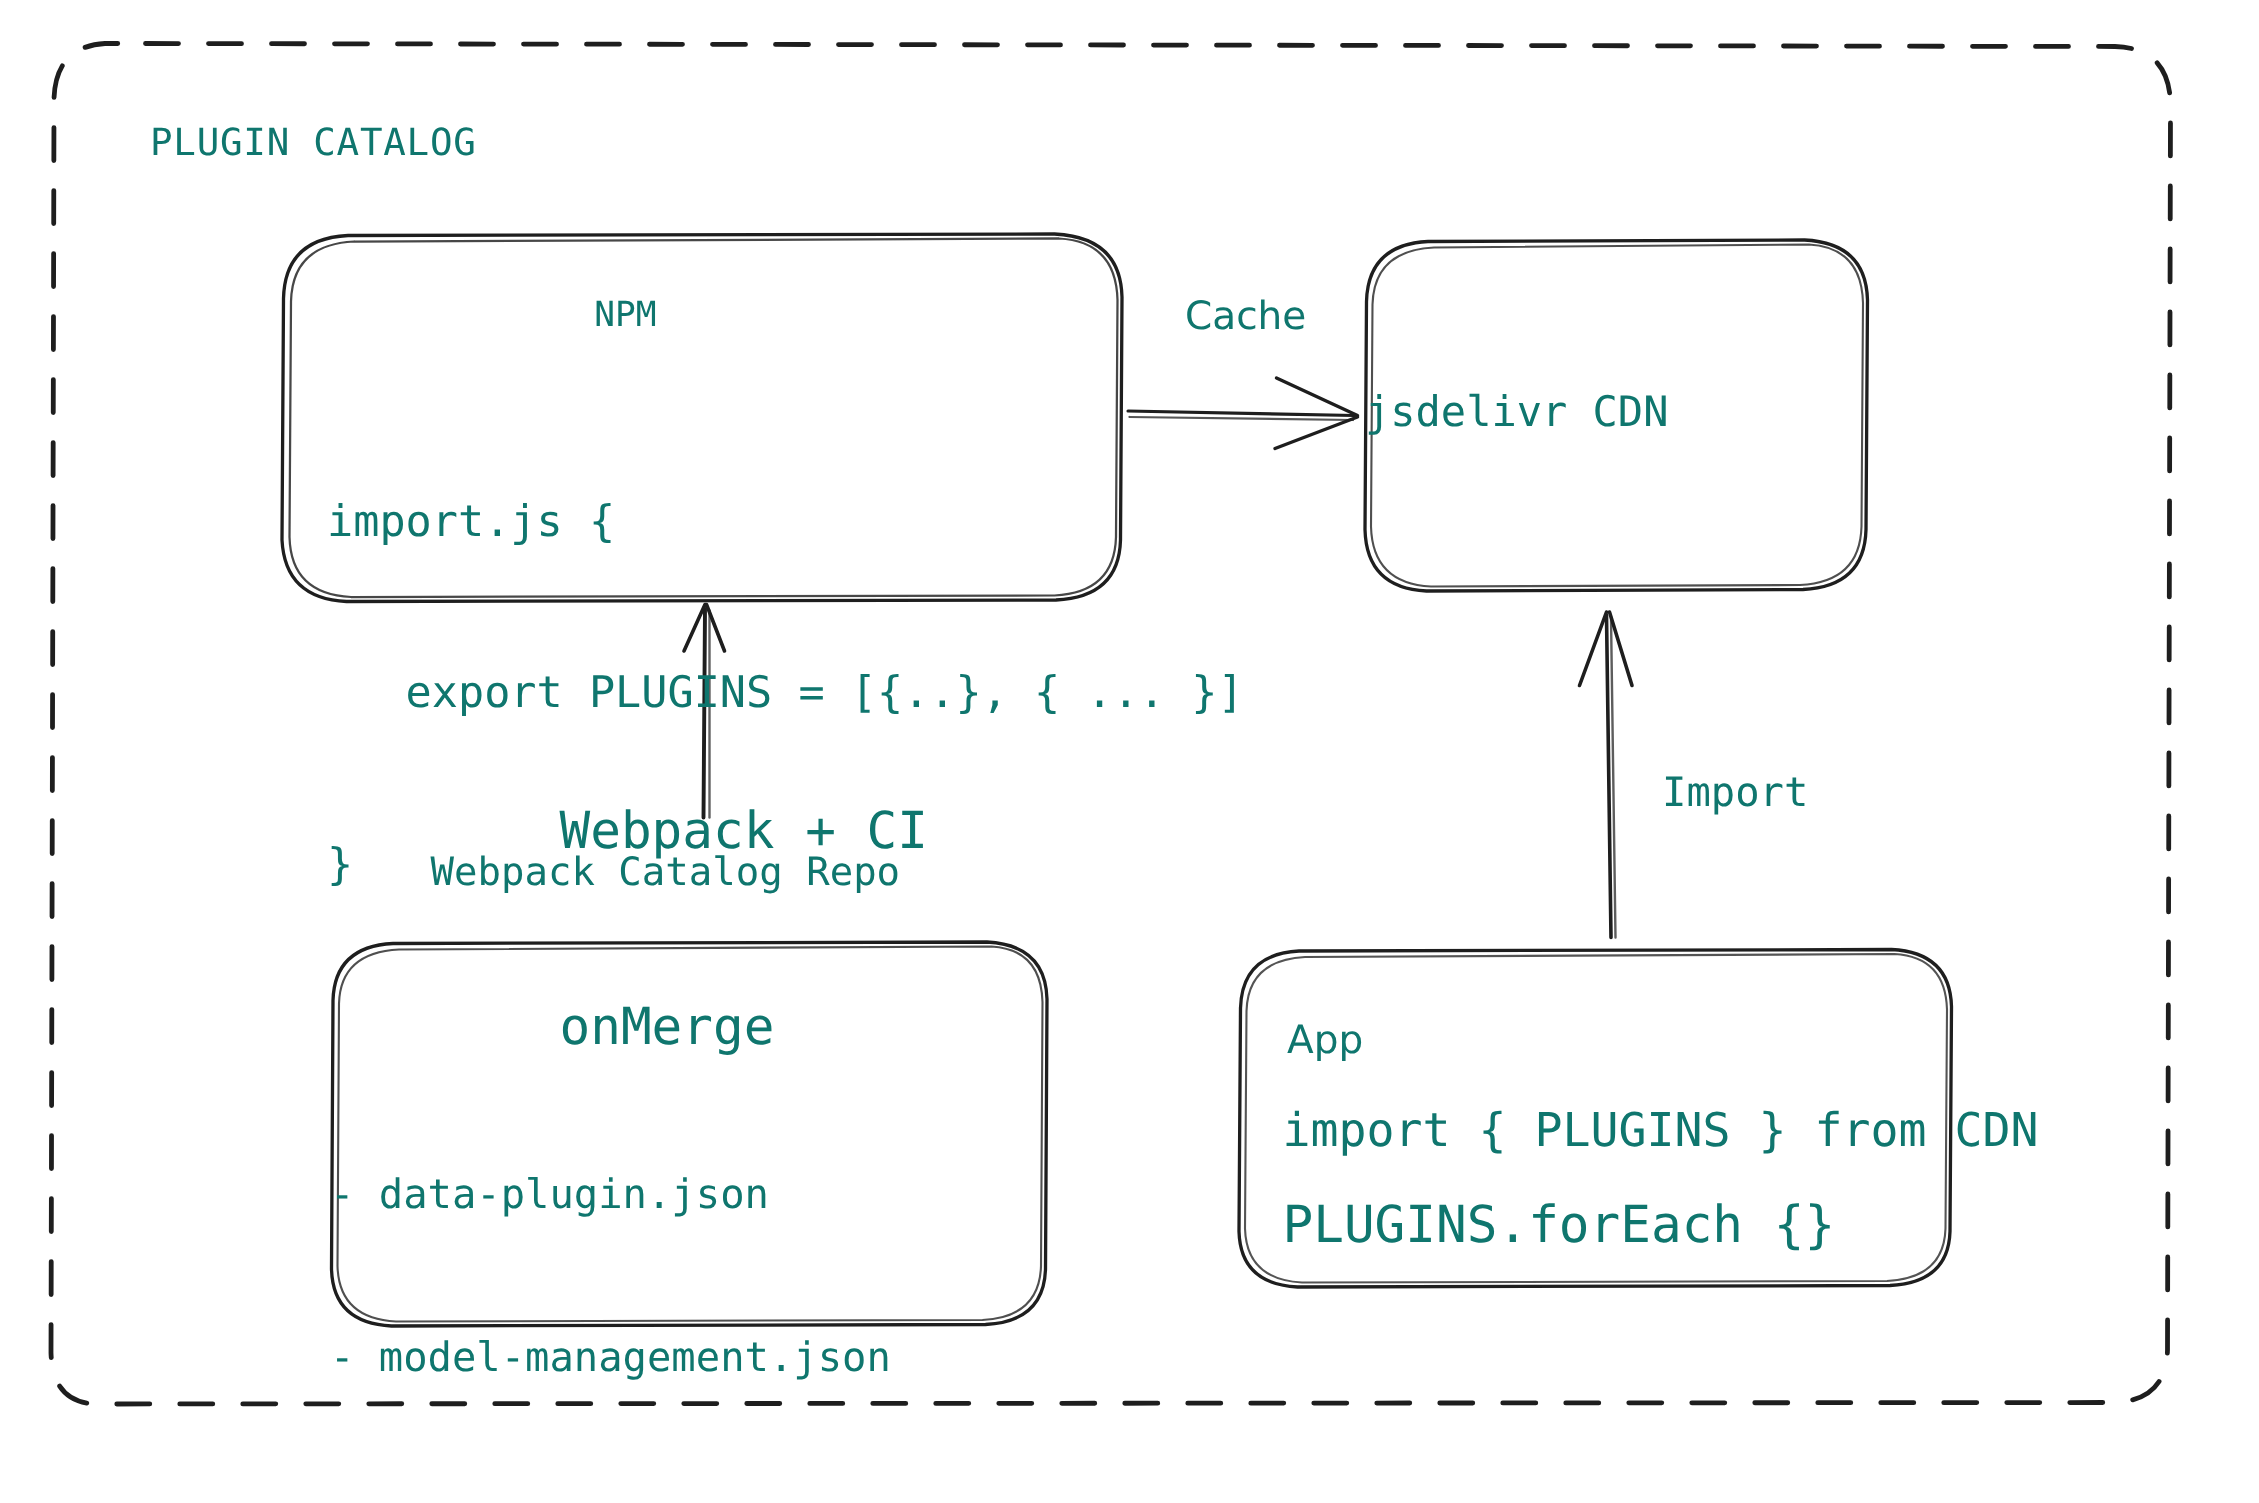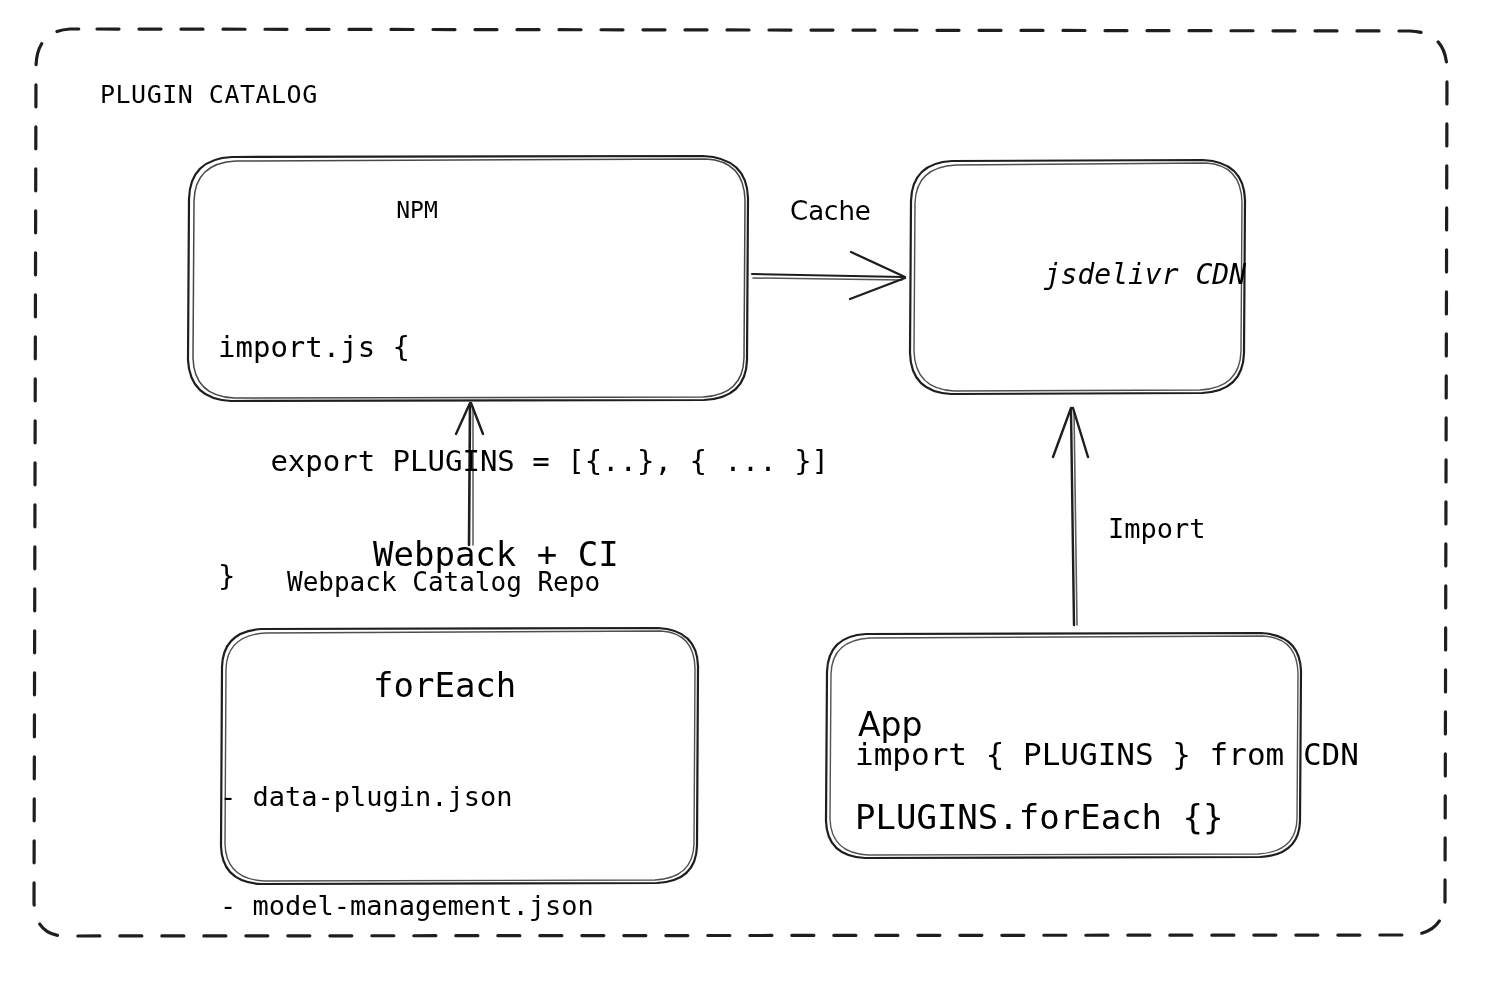--- a/index.html
+++ b/index.html
@@ -21,21 +21,21 @@
   }
   #sketch-layer {
     position: absolute;
     inset: 0;
     width: 1506px;
     height: 1002px;
     pointer-events: none;
   }
   .txt {
     position: absolute;
-    color: #000000;
+    color: #0f766e;
     white-space: pre;
     font-family: "DejaVu Sans Mono", monospace;
     line-height: 1.22;
   }
   
   .group-title {
     left: 100px;
     top: 80px;
     font-size: 25px;
     letter-spacing: 0.5px;
@@ -52,23 +52,22 @@
     left: 218px;
     top: 251px;
     font-size: 29px;
     line-height: 1.32;
   }
   
   .cdn-label {
     left: 910px;
     top: 258px;
     width: 336px;
-    text-align: right;
+    text-align: left;
     font-size: 28px;
-    font-style: italic;
   }
   
   .cache-label {
     left: 790px;
     top: 196px;
     font-size: 26px;
     font-family: "DejaVu Sans", sans-serif;
     text-align: right;
   }
   .import-label {
@@ -92,22 +91,22 @@
   
   .repo-list {
     left: 220px;
     top: 706px;
     font-size: 27px;
     line-height: 1.35;
   }
   
   .app-title {
     left: 858px;
-    top: 705px;
-    font-size: 33px;
+    top: 679px;
+    font-size: 26px;
     font-family: "DejaVu Sans", sans-serif;
     text-align: right;
   }
   .app-code {
     left: 855px;
     top: 736px;
     font-size: 31px;
   }
   .app-code2 {
     left: 855px;
@@ -186,21 +185,21 @@
     <div>   export PLUGINS = [{..}, { ... }]</div>
     <div>}</div>
   </div>
 
   <div class="txt cdn-label">jsdelivr CDN</div>
 
   <div class="txt cache-label">Cache</div>
 
   <div class="txt webpack-label">
     <div>Webpack + CI</div>
-    <div>forEach</div>
+    <div>onMerge</div>
   </div>
 
   <div class="txt import-label">Import</div>
 
   <div class="txt repo-title">Webpack Catalog Repo</div>
 
   <div class="txt repo-list">
     <div>- data-plugin.json</div>
     <div>- model-management.json</div>
     <div>...</div>

